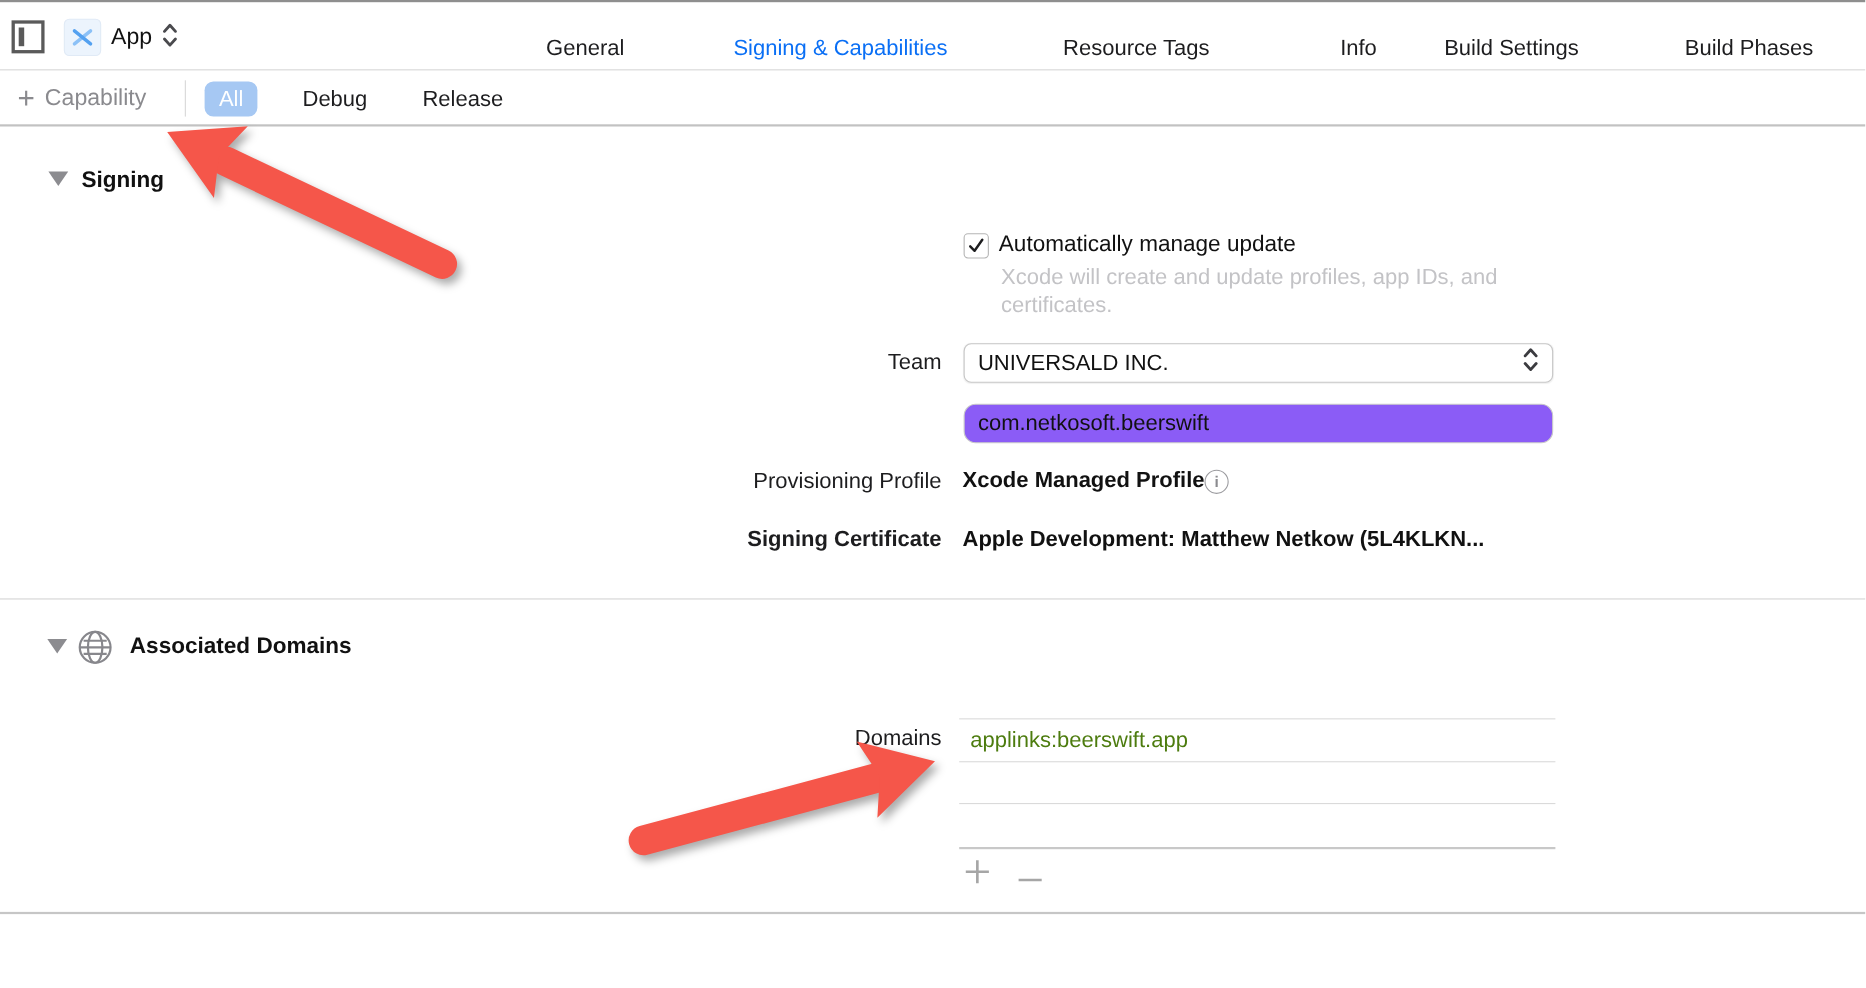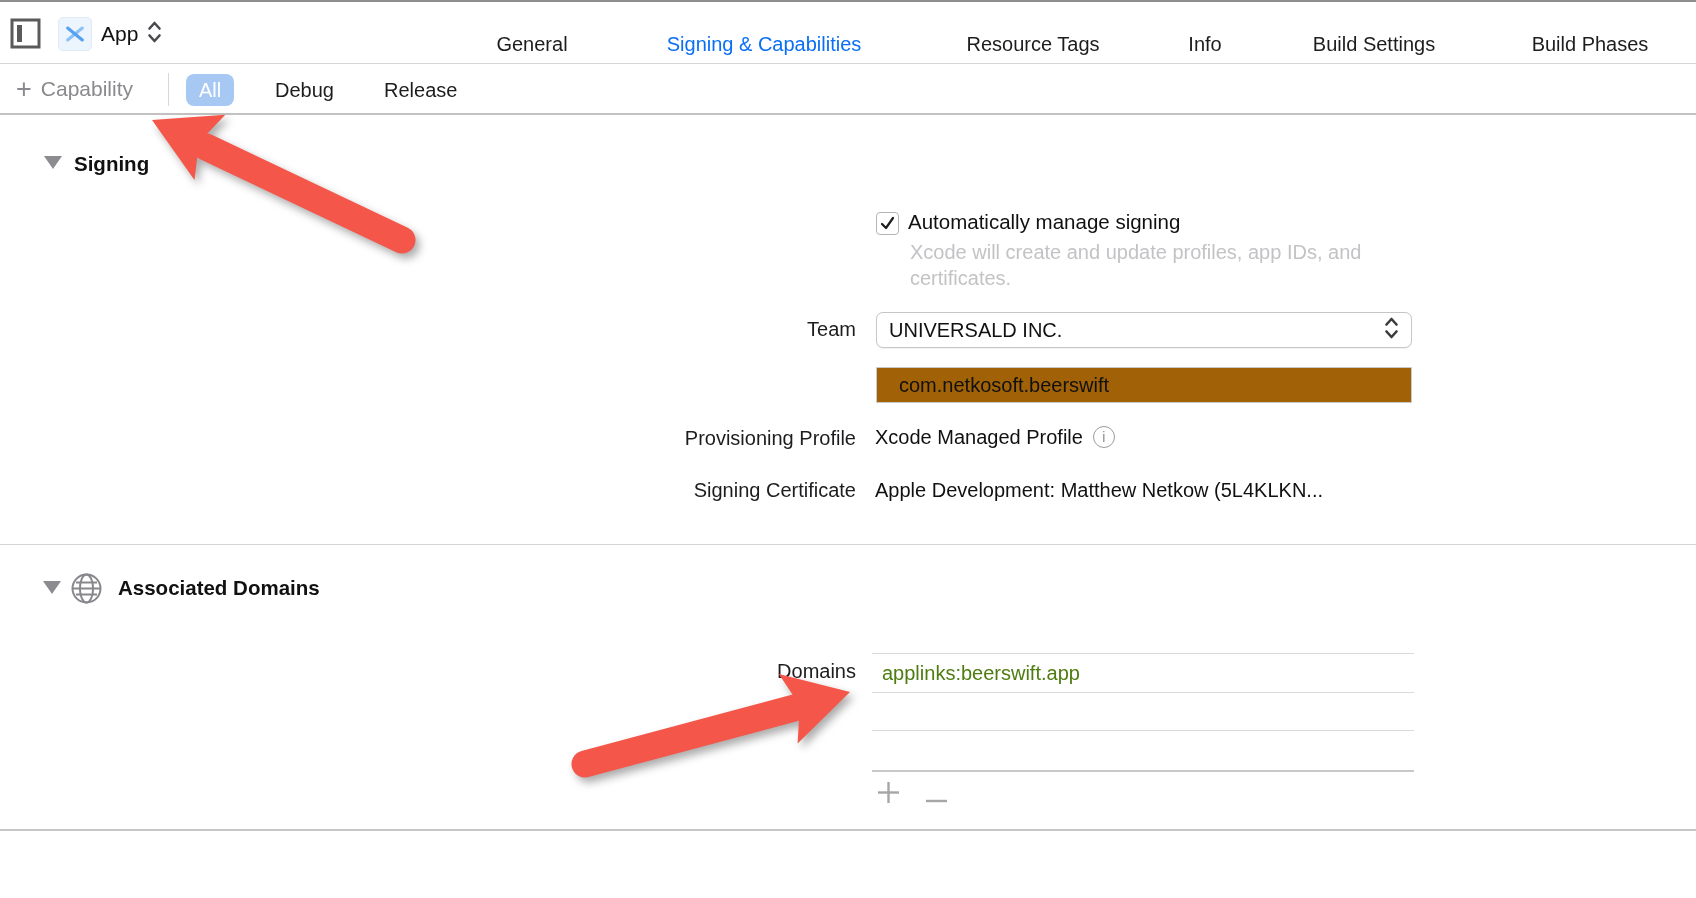--- a/index.html
+++ b/index.html
@@ -43,24 +43,24 @@
   .checkbox.checked svg { display:block; }
   .chk-label { position:absolute; left:908px; top:210px; font-size:20.5px; color:#111; cursor:default; }
   .chk-desc { position:absolute; left:910px; font-size:20px; color:#c3c3c6; }
 
   
   .form-label { position:absolute; left:440px; width:416px; text-align:right; font-size:20px; color:#1d1d1f; }
   .popup-btn { position:absolute; left:876px; top:312px; width:536px; height:36px; background:#fff;
                border:1px solid #c6c6c6; border-radius:7px; display:flex; align-items:center;
                padding:0 12px; font-size:20px; cursor:pointer; box-shadow:0 0.5px 1px rgba(0,0,0,0.06); }
   .popup-btn .popup-text { flex:1; color:#111; }
-  .text-field { position:absolute; left:876px; top:367px; width:536px; height:36px; background:#a16207;
-                border:1px solid #c9c9c9; border-radius:1px; font-size:20px; color:#111; padding:0 22px;
+  .text-field { position:absolute; left:876px; top:367px; width:536px; height:36px; background:#8b5cf6;
+                border:1px solid #c9c9c9; border-radius:11px; font-size:20px; color:#111; padding:0 12px;
                 font-family:"Liberation Sans","DejaVu Sans",sans-serif; outline:none; }
-  .form-value { position:absolute; left:875px; font-size:20px; color:#111; display:flex; align-items:flex-start; gap:10px; }
+  .form-value { position:absolute; left:875px; font-size:20px; color:#111; display:flex; align-items:flex-end; gap:0;font-weight:bold; }
   .info-icon { width:22px; height:22px; border:1.6px solid #9b9b9f; border-radius:50%; color:#8b8b8f;
                font-size:14px; display:flex; align-items:center; justify-content:center; cursor:pointer; }
 
   
   .globe { position:absolute; left:70px; top:572px; cursor:default; }
   .domains-table { position:absolute; left:872px; top:653px; width:542px; border-top:1px solid #dadada; }
   .domain-row { height:39px; border-bottom:1px solid #dadada; display:flex; align-items:center;
                 padding-left:10px; font-size:20px; color:#4d7c0f; cursor:text; }
   .domain-row.r2 { height:38px; }
   .domain-row.r3 { height:41px; border-bottom:2px solid #c8c8c8; }
@@ -96,21 +96,21 @@
           <path d="M2.5 8.5 L7.5 3 L12.5 8.5" fill="none" stroke="#4a4a4e" stroke-width="2.6" stroke-linecap="round" stroke-linejoin="round"></path>
           <path d="M2.5 15.5 L7.5 21 L12.5 15.5" fill="none" stroke="#4a4a4e" stroke-width="2.6" stroke-linecap="round" stroke-linejoin="round"></path>
         </svg>
       </span>
     </div>
 
     <nav>
       <div class="tab" style="left:532px">General</div>
       <div class="tab active" style="left: 764px; color: rgb(10, 111, 245);">Signing &amp; Capabilities</div>
       <div class="tab" style="left:1033px">Resource Tags</div>
-      <div class="tab" style="left:1205px">Info</div>
+      <div class="tab" style="left:1235px">Info</div>
       <div class="tab" style="left:1374px">Build Settings</div>
       <div class="tab" style="left:1590px">Build Phases</div>
     </nav>
   </header>
 
   <div class="capbar">
     <div class="add-capability">
       <span style="font-size:27px; font-weight:300; line-height:1;">+</span>
       <span>Capability</span>
     </div>
@@ -121,21 +121,21 @@
   </div>
 
   <div class="disclosure" style="left:44px; top:156px;"></div>
   <h2 class="section-title" style="left:74px; top:152px;">Signing</h2>
 
   <div class="checkbox checked">
     <svg width="15" height="15" viewBox="0 0 15 15">
       <path d="M2 8 L6 12 L13 2" fill="none" stroke="#1d1d1f" stroke-width="2.2" stroke-linecap="round" stroke-linejoin="round"></path>
     </svg>
   </div>
-  <div class="chk-label">Automatically manage signing</div>
+  <div class="chk-label">Automatically manage update</div>
   <div class="chk-desc" style="top:241px;">Xcode will create and update profiles, app IDs, and</div>
   <div class="chk-desc" style="top:267px;">certificates.</div>
 
   <div class="form-label" style="top:318px;">Team</div>
   <div class="popup-btn">
     <span class="popup-text">UNIVERSALD INC.</span>
     <span>
       <svg width="15" height="26" viewBox="0 0 15 26">
         <path d="M2.5 9.5 L7.5 4 L12.5 9.5" fill="none" stroke="#3c3c40" stroke-width="2.6" stroke-linecap="round" stroke-linejoin="round"></path>
         <path d="M2.5 16.5 L7.5 22 L12.5 16.5" fill="none" stroke="#3c3c40" stroke-width="2.6" stroke-linecap="round" stroke-linejoin="round"></path>
@@ -146,21 +146,21 @@
   <input class="text-field" type="text" value="com.netkosoft.beerswift" style="">
 
   <div class="form-label" style="top:427px;">Provisioning Profile</div>
   <div class="form-value" style="top:426px;">
     <span>Xcode Managed Profile</span>
     <span class="info-icon">
         <span>i</span>
       </span>
   </div>
 
-  <div class="form-label" style="top:479px;">Signing Certificate</div>
+  <div class="form-label" style="top:479px;font-weight:bold;">Signing Certificate</div>
   <div class="form-value" style="top:479px;">Apple Development: Matthew Netkow (5L4KLKN...</div>
 
   <div class="hdivider" style="top:544px;"></div>
 
   <div class="disclosure" style="left:43px; top:581px;"></div>
   <span class="globe">
     <svg width="33" height="33" viewBox="0 0 33 33">
       <circle cx="16.5" cy="16.5" r="14" fill="none" stroke="#87878c" stroke-width="2"></circle>
       <ellipse cx="16.5" cy="16.5" rx="6.6" ry="14" fill="none" stroke="#87878c" stroke-width="2"></ellipse>
       <line x1="6" y1="10.5" x2="27" y2="10.5" stroke="#87878c" stroke-width="2"></line>

